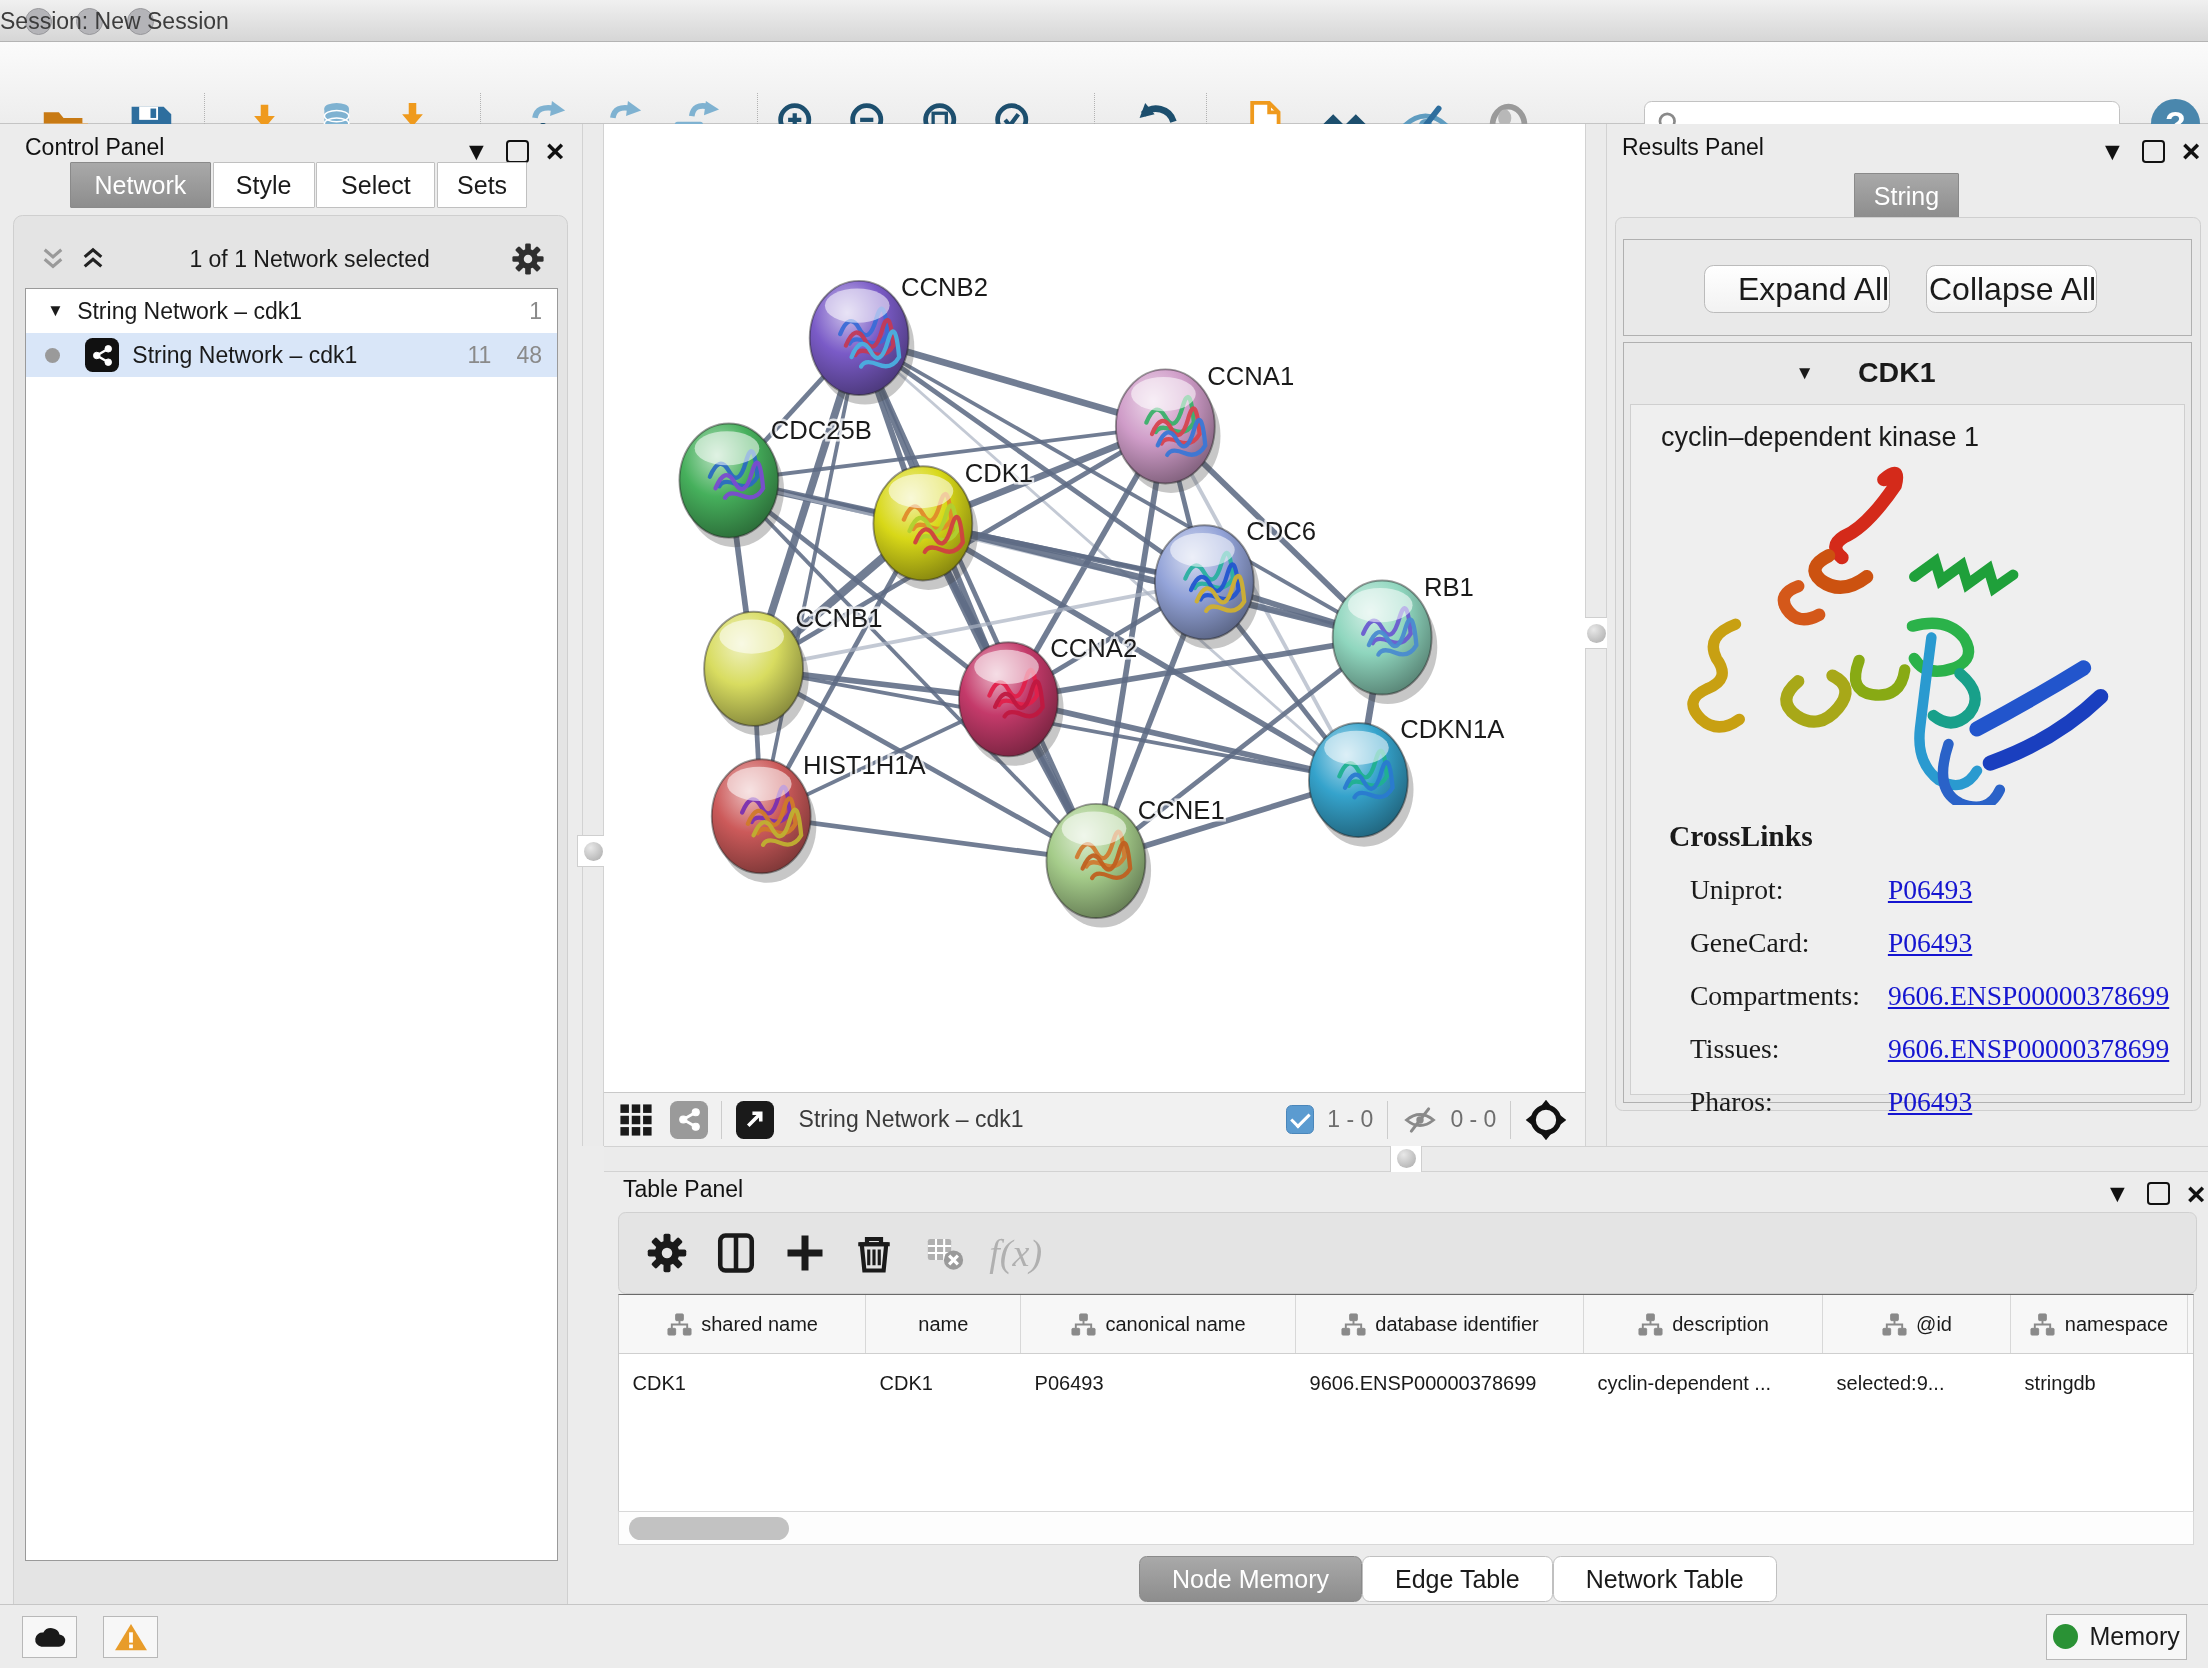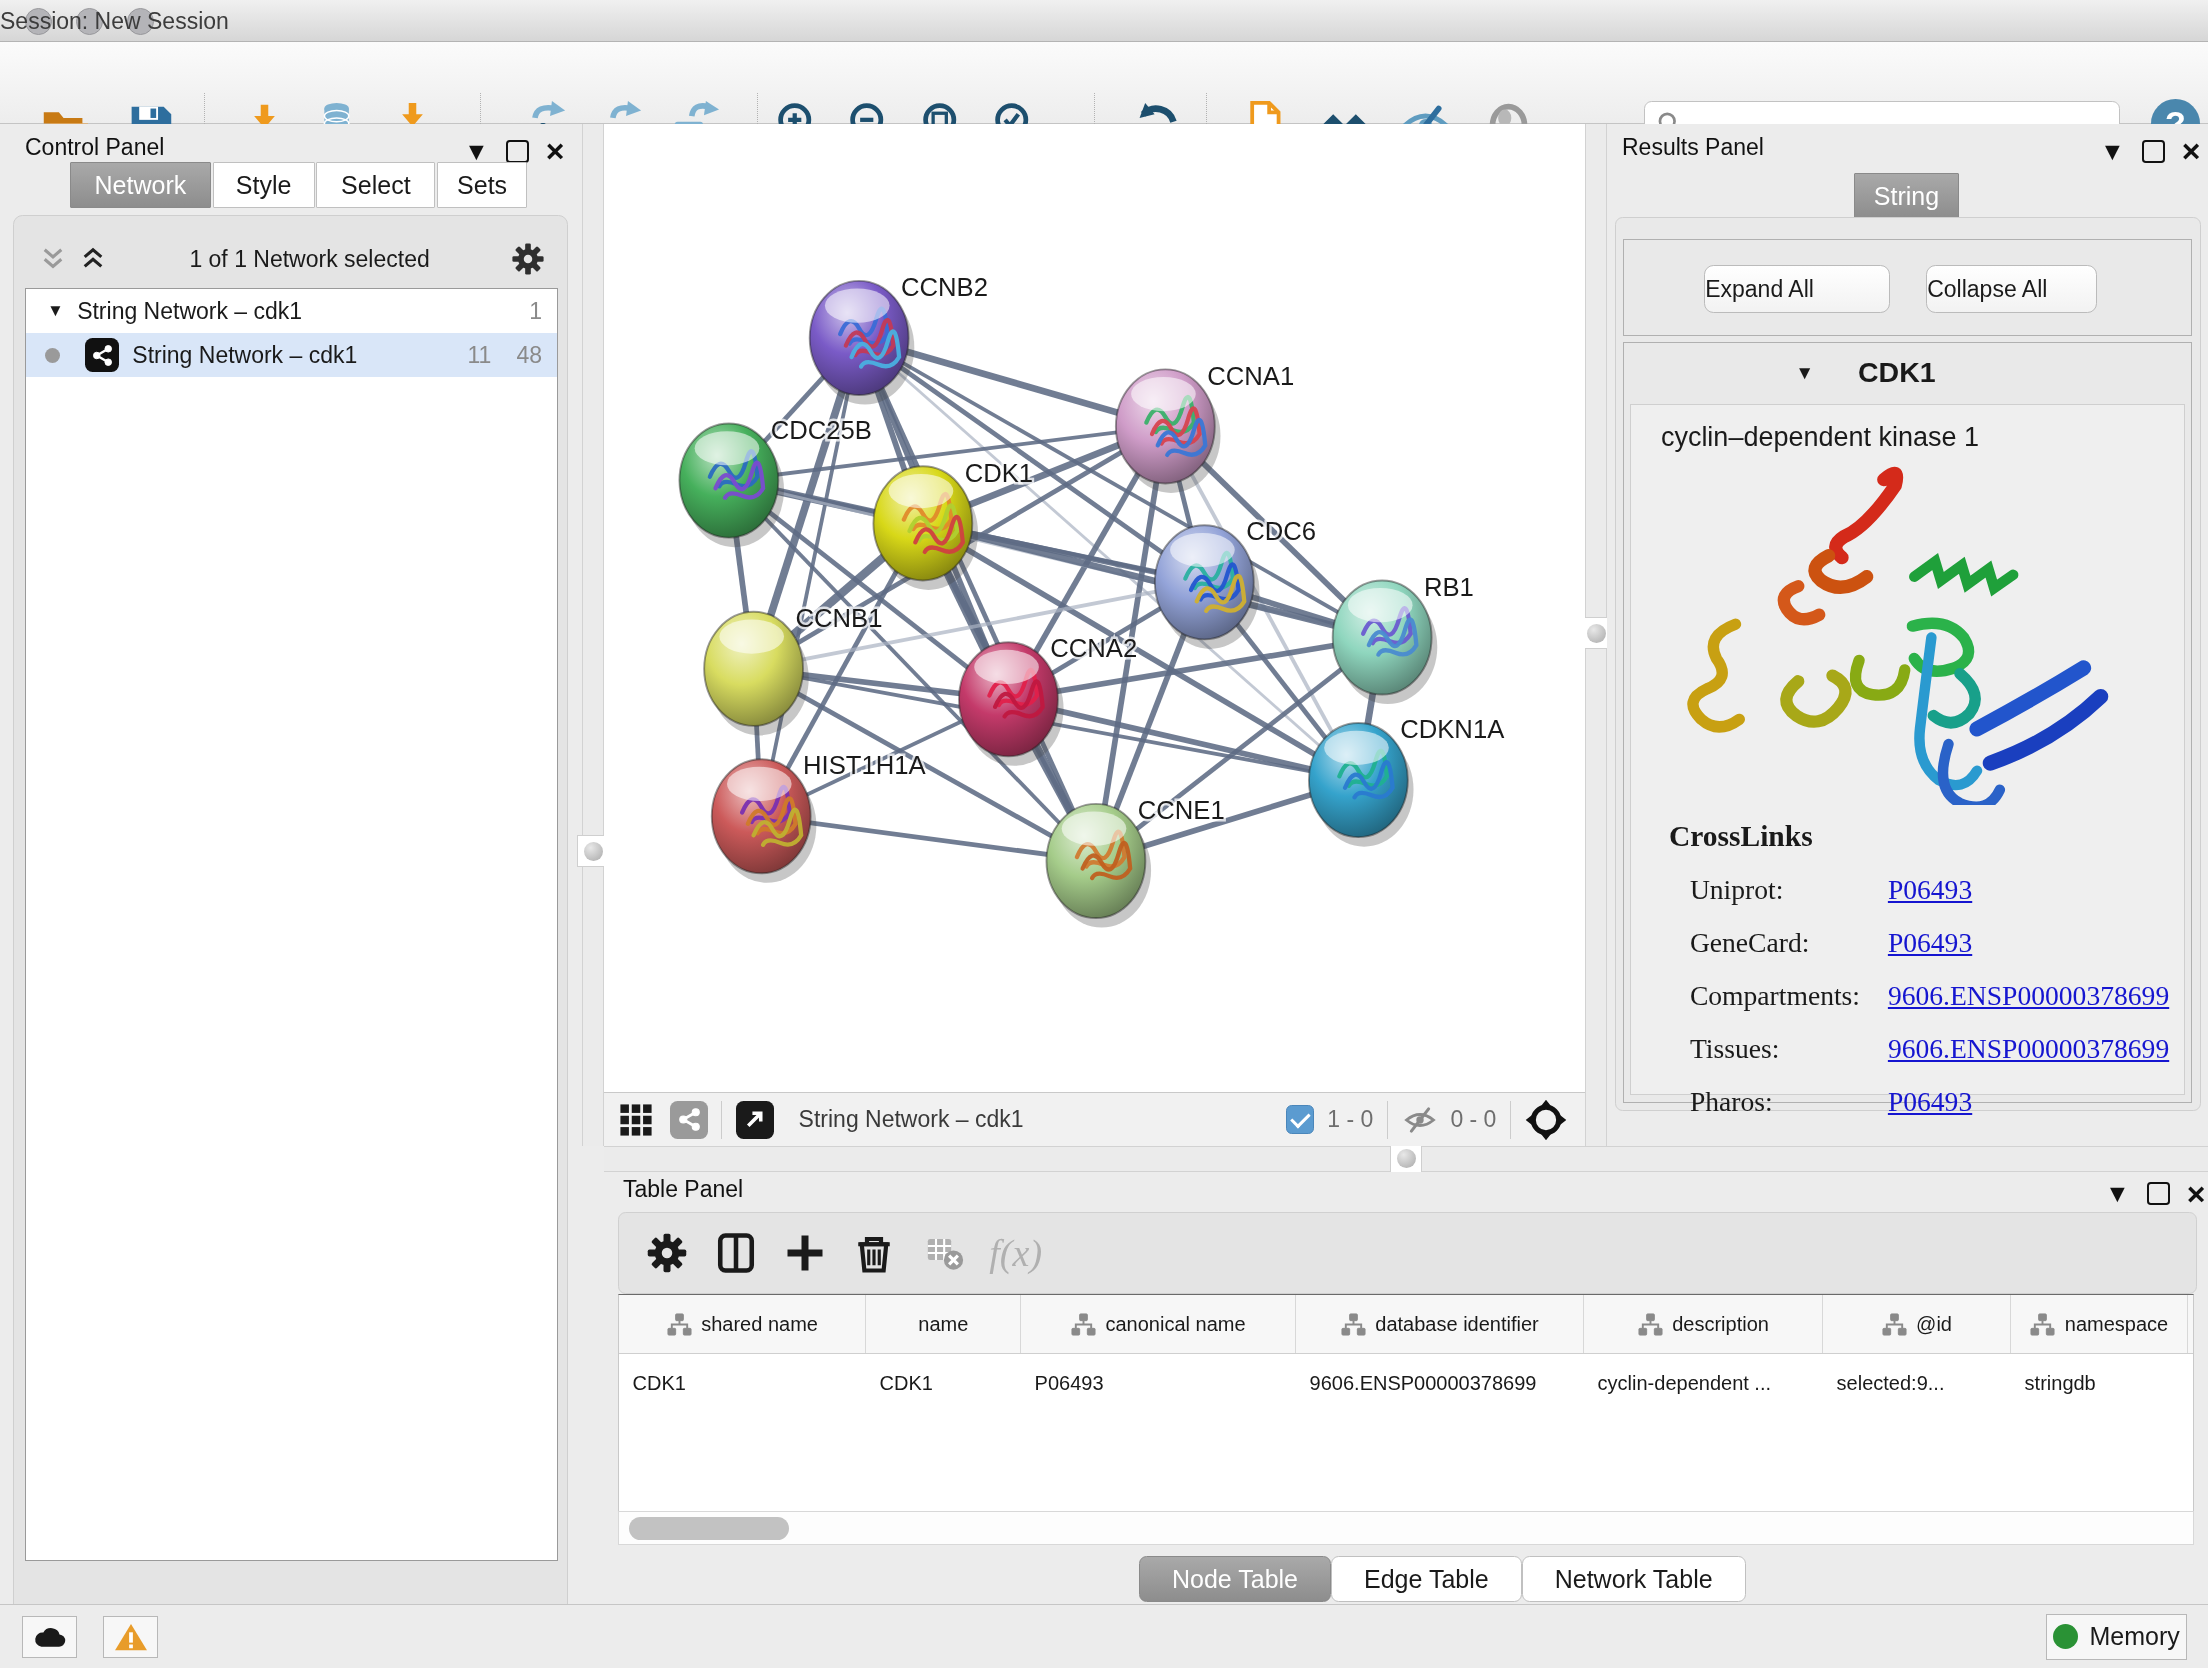--- a/index.html
+++ b/index.html
@@ -84,21 +84,21 @@
     border:solid #fff; border-width:0 3.8px 3.8px 0; transform:rotate(45deg); }
 
   
   #results-panel { left:1607px; top:124px; width:601px; height:1022px; background:#ececec; }
   #rp-tab { position:absolute; left:247px; top:49px; width:105px; }
   #rp-box { position:absolute; left:7.6px; top:93px; width:586px; height:894px;
     background:#e9e9e9; border:1px solid #cfcfcf; border-radius:7.6px; }
   #rp-btnbox { position:absolute; left:7.6px; top:21px; width:569px; height:97px;
     border:1px solid #b0b0b0; background:#e9e9e9; }
   .rp-btn { position:absolute; top:25px; height:48px; background:linear-gradient(#ffffff,#f2f2f2);
-    border:1px solid #bbb; border-radius:9.5px; font-size:23px; text-align:left; line-height:46px; cursor:pointer; }
+    border:1px solid #bbb; border-radius:9.5px; font-size:32px; text-align:right; line-height:46px; cursor:pointer; }
   #rp-section { position:absolute; left:7.6px; top:124px; width:569px; height:761px; border:1px solid #b0b0b0; }
   #rp-sec-head { height:59px; display:flex; align-items:center; }
   #rp-sec-head .caret { margin-left:171px; font-size:19px; }
   #rp-gene { font-size:28.5px; font-weight:bold; margin-left:44px; }
   #rp-inner { position:absolute; left:5.7px; top:61px; width:555px; height:691px;
     background:#efefef; border:1px solid #cfcfcf; }
   #rp-desc { font-size:27px; margin:17px 0 0 30px; }
   #protein-img { position:absolute; left:55px; top:48px; }
   #xlinks { position:absolute; left:38px; top:415px; font-family:"Liberation Serif", serif; }
   #xl-head { font-size:29.5px; font-weight:bold; }
@@ -783,21 +783,21 @@
         <div class="td" style="width: 288px;">9606.ENSP00000378699</div>
         <div class="td" style="width: 239px;">cyclin-dependent ...</div>
         <div class="td" style="width: 188px;">selected:9...</div>
         <div class="td" style="width: 177px;">stringdb</div>
       </div>
   </div>
   <div id="tp-scroll">
     <div id="tp-thumb"></div>
   </div>
   <div id="tp-tabs">
-    <div class="tab sel">Node Table</div>
+    <div class="tab sel">Node Memory</div>
     <div class="tab">Edge Table</div>
     <div class="tab">Network Table</div>
   </div>
 </div>
 
 <div id="bottom-bar" class="abs">
   <span class="bb-btn" style="left:22px">
     <svg width="38" height="28.5" viewBox="0 0 40 28">
       <path d="M11,24 a7,7 0 1 1 2,-15 a9,8 0 0 1 17,2 a6,6 0 0 1 -1,13 z" fill="#1a1a1a"></path>
       </svg>

